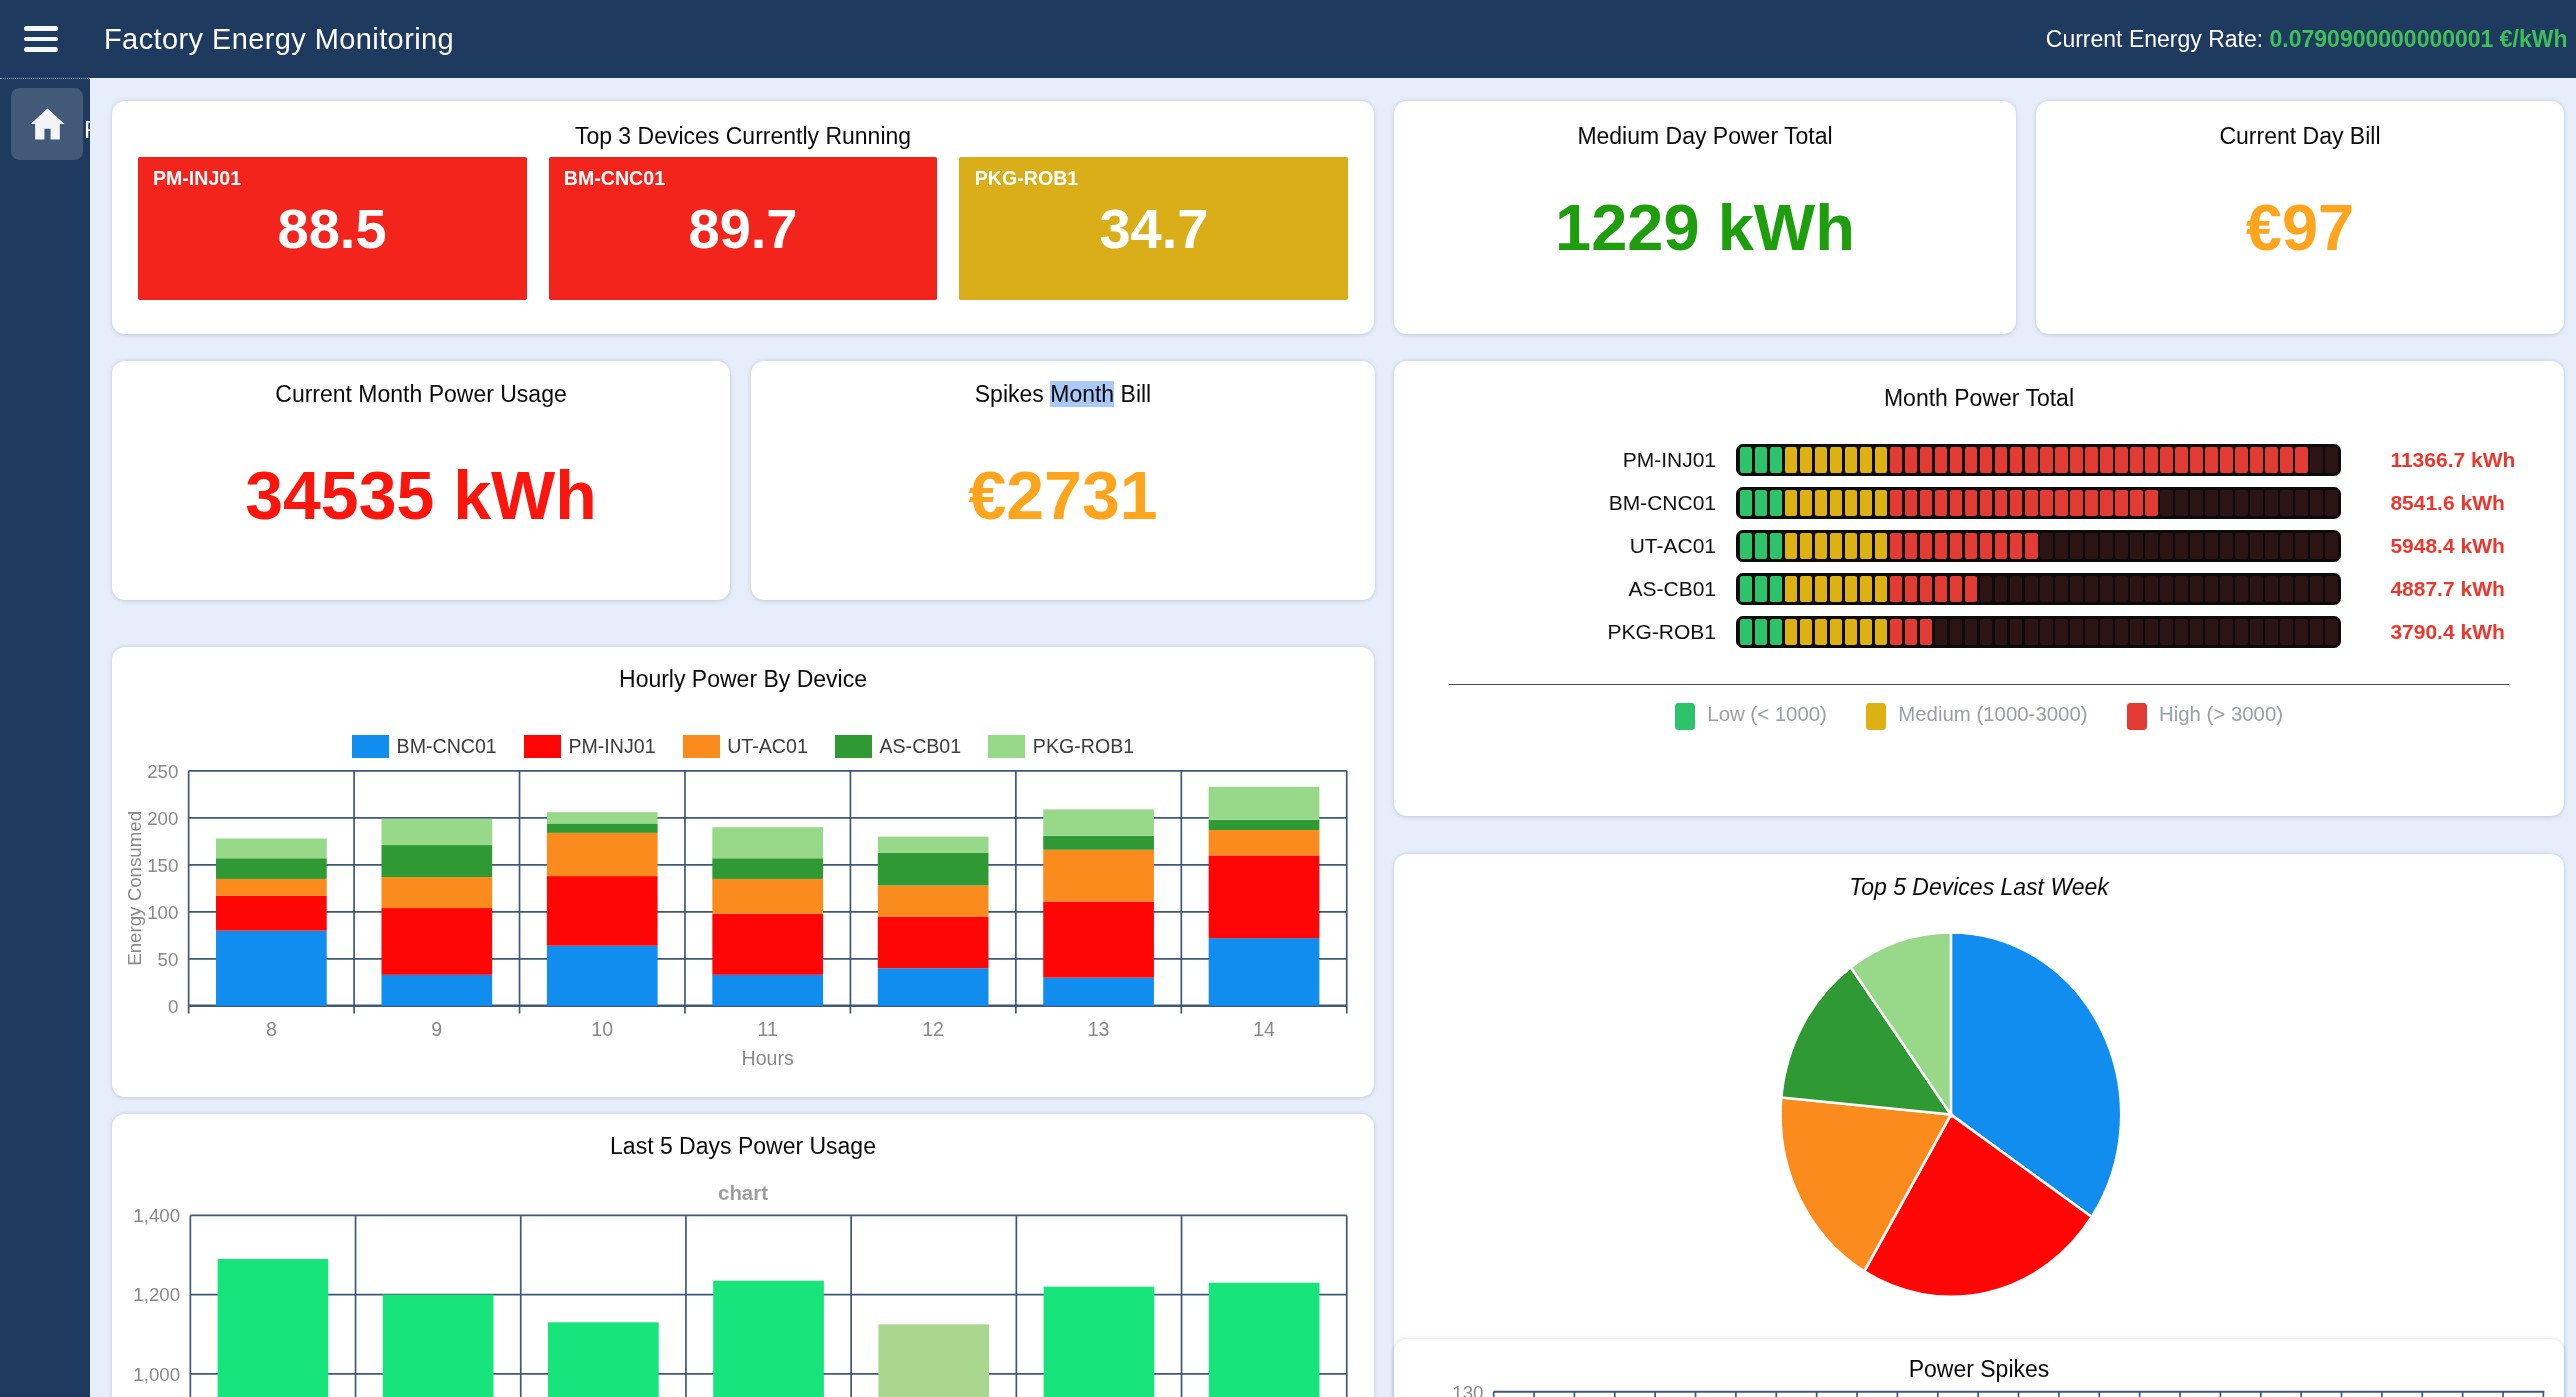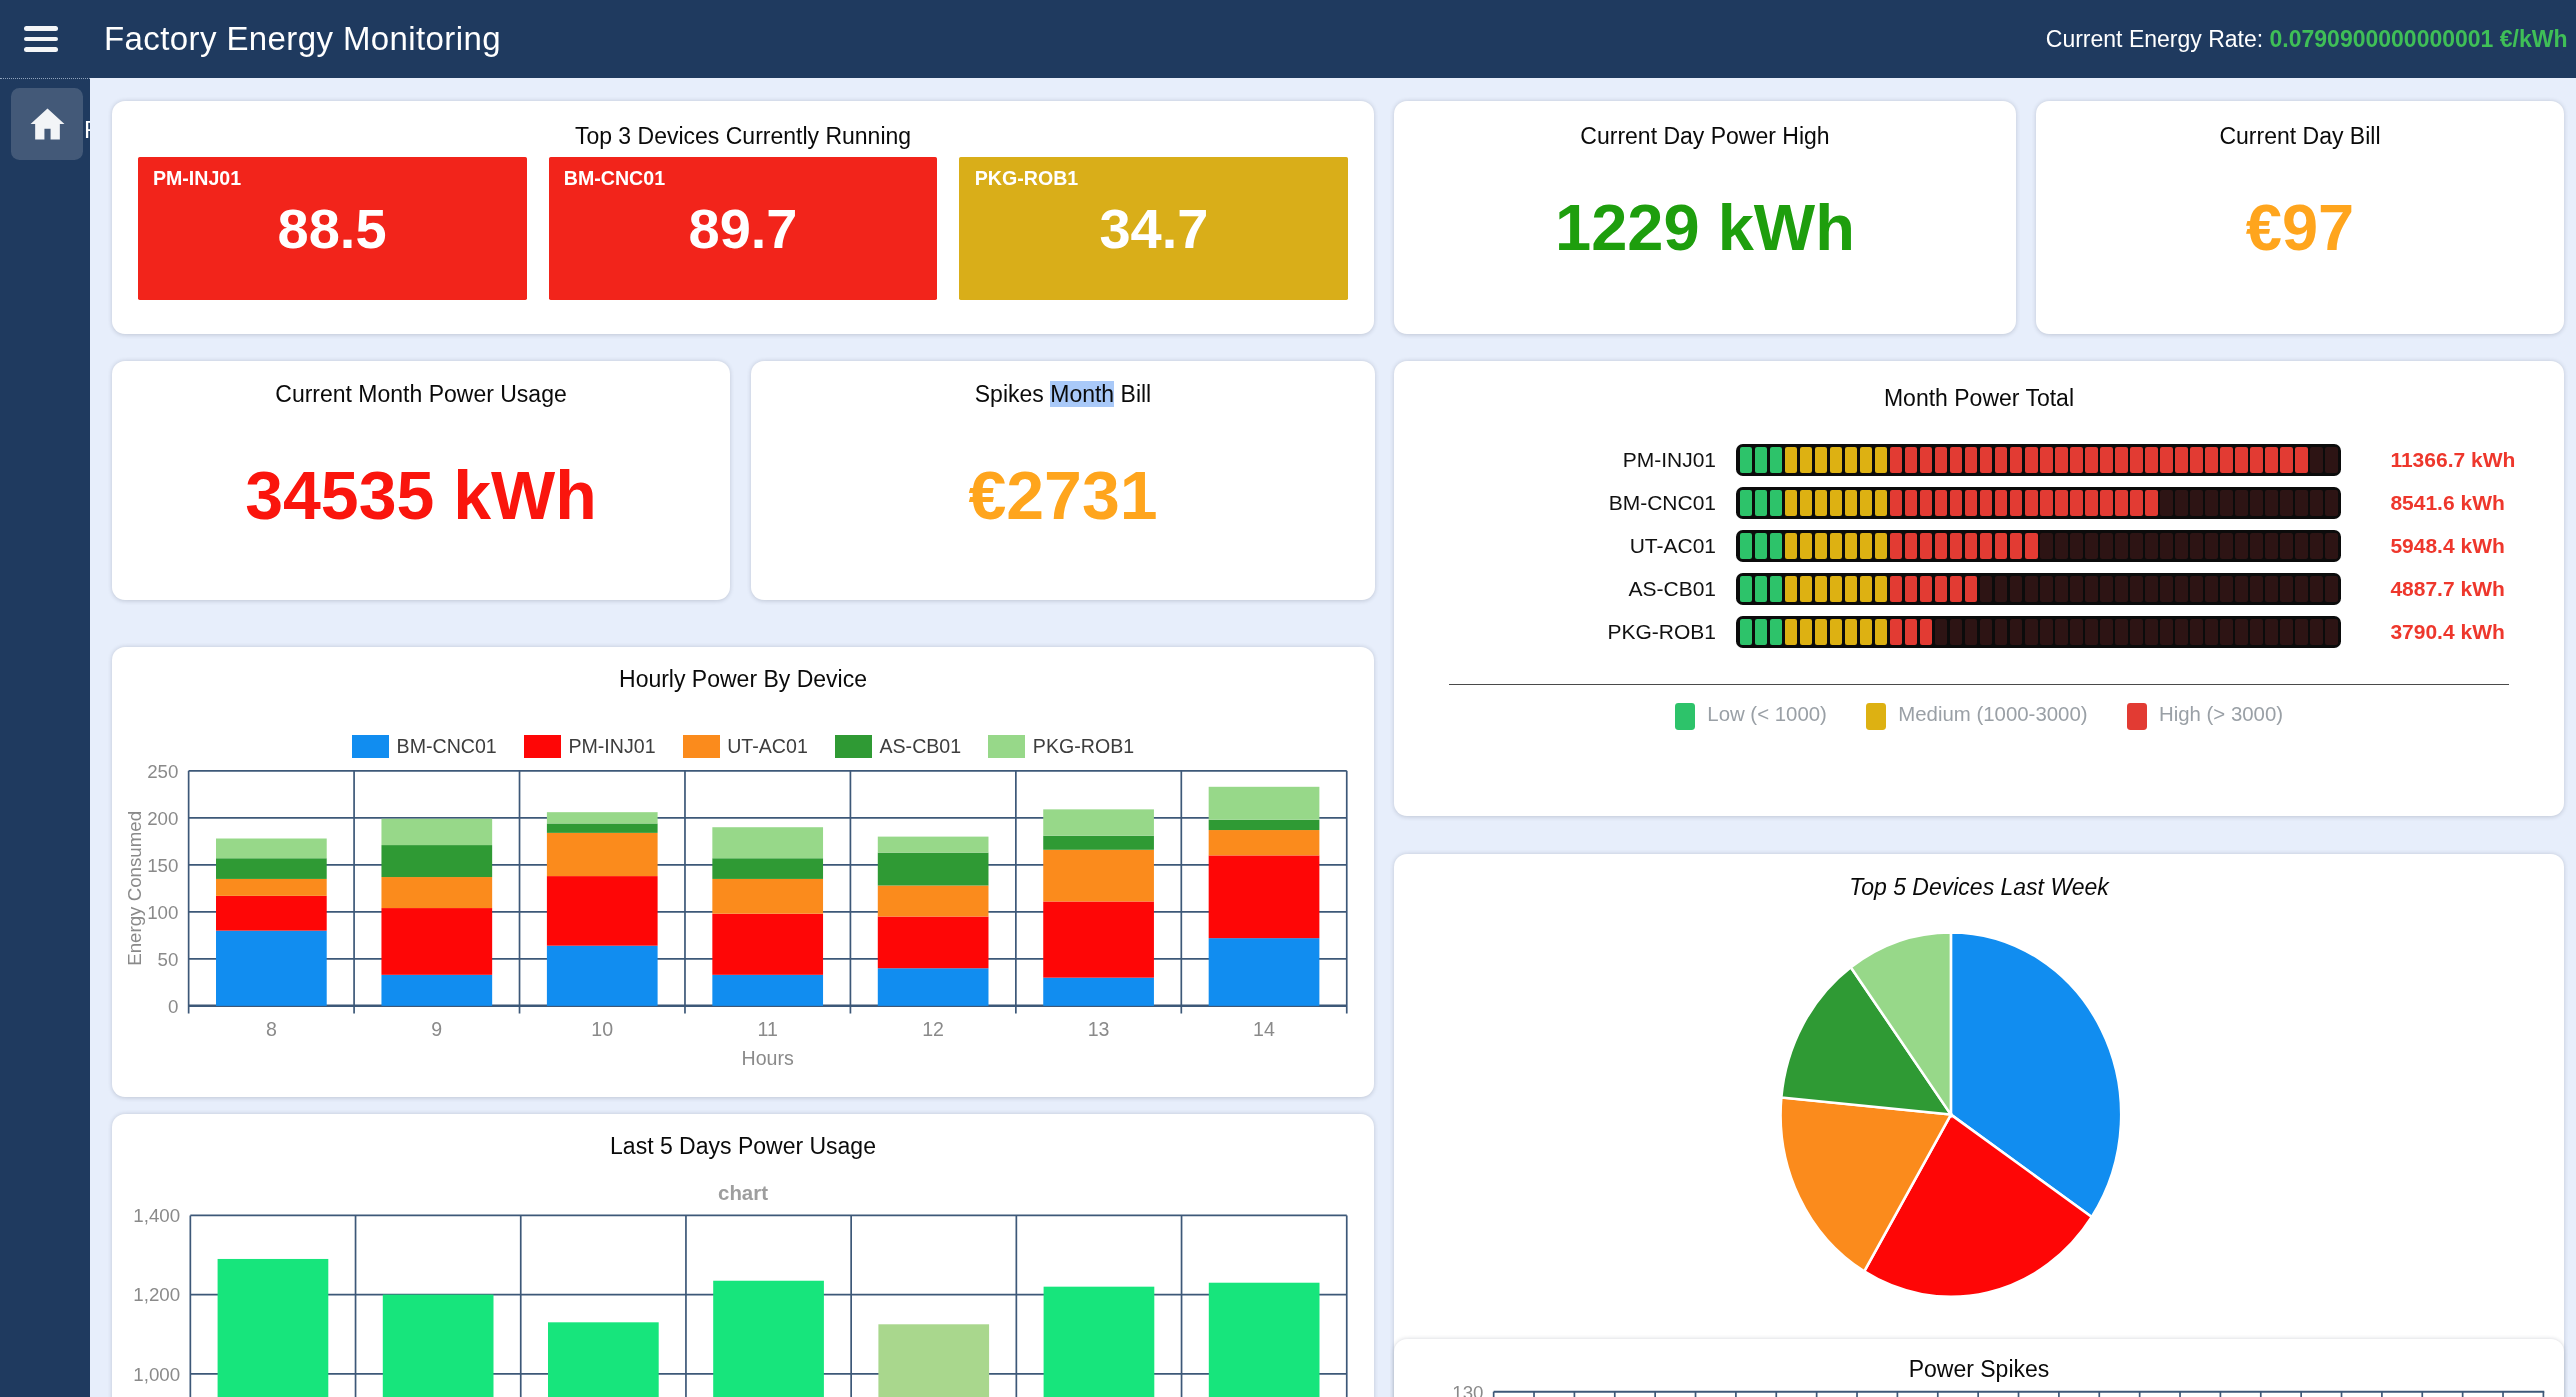--- a/index.html
+++ b/index.html
@@ -4,21 +4,21 @@
 <style>
   html,body{margin:0;padding:0;background:#cfd8e6;}
   #app{position:relative;width:2576px;height:1397px;background:#e7eefb;overflow:hidden;
        font-family:"Liberation Sans",sans-serif;}
   
   .topbar{position:absolute;left:0;top:0;width:2576px;height:78px;background:#1f3a5f;
           display:flex;align-items:center;z-index:5;}
   .hamburger{width:34px;height:25.6px;margin-left:24px;display:flex;flex-direction:column;
              justify-content:space-between;cursor:pointer;}
   .hamburger span{display:block;height:4.3px;border-radius:2.6px;background:#f4f6f8;}
-  .topbar-title{color:#ffffff;font-size:33px;margin-left:46px;letter-spacing:0.4px;}
+  .topbar-title{color:#ffffff;font-size:29px;margin-left:46px;letter-spacing:0.4px;}
   .rate{margin-left:auto;margin-right:8.5px;font-size:23px;color:#ffffff;white-space:nowrap;}
   .rate b{color:#3fbf57;font-weight:bold;}
   
   .sidebar{position:absolute;left:0;top:78px;width:90px;height:1319px;background:#1f3a5f;
            border-top:1.7px dotted #8fa3bd;overflow:hidden;z-index:4;}
   .home-btn{position:absolute;left:11px;top:9.4px;width:72px;height:72px;border-radius:8.5px;
             background:rgba(255,255,255,.16);display:flex;align-items:center;justify-content:center;cursor:pointer;}
   .side-label{position:absolute;left:84px;top:37px;color:#ffffff;font-size:24px;}
   
   .card{position:absolute;background:#ffffff;border-radius:13px;
@@ -92,21 +92,21 @@
           <div class="tile-value">89.7</div>
         </div>
         <div class="tile" style="background: rgb(217, 174, 25);">
           <div class="tile-name">PKG-ROB1</div>
           <div class="tile-value">34.7</div>
         </div>
       </div>
   </div>
 
   <div class="card" style="left:1394px;top:101px;width:622px;height:233px;">
-    <div class="card-title" style="margin-top:22px;">Current Day Power High</div>
+    <div class="card-title" style="margin-top:22px;">Medium Day Power Total</div>
     <div class="bignum" style="top:89px;font-size:65px;color:#1e9e0d;">1229 kWh</div>
   </div>
 
   <div class="card" style="left:2036px;top:101px;width:528px;height:233px;">
     <div class="card-title" style="margin-top:22px;">Current Day Bill</div>
     <div class="bignum" style="top:89px;font-size:65px;color:#ffa51d;">€97</div>
   </div>
 
   <div class="card" style="left:112px;top:361px;width:618px;height:239px;">
     <div class="card-title" style="margin-top:20.4px;">Current Month Power Usage</div>

